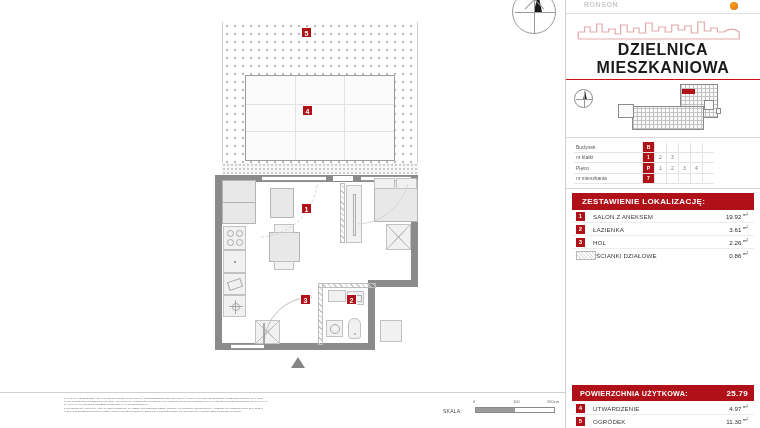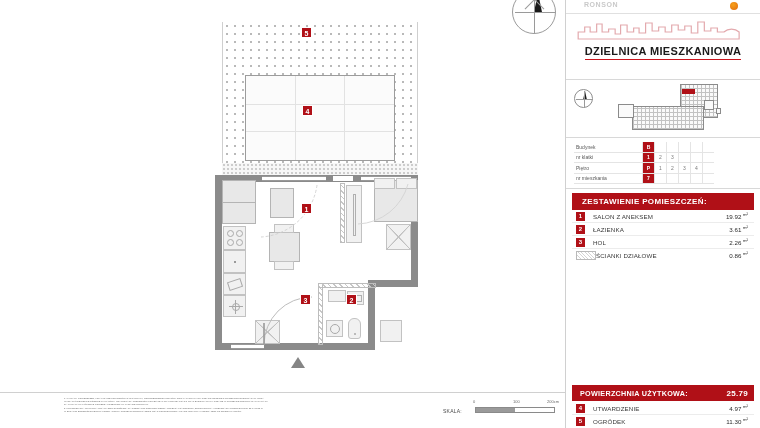--- a/index.html
+++ b/index.html
@@ -102,21 +102,21 @@
   .tb-sec { border-bottom: 1px solid #d8d8d8; }
 
   .tb-logo-top { height: 14px; position: relative; border-bottom: 1px solid #e0e0e0; }
   .logo-word { position: absolute; left: 18px; top: 1px; font-size: 7px; font-weight: bold;
                color: #c9c9c9; letter-spacing: .08em; }
   .logo-dot { position: absolute; right: 22px; top: 2px; width: 8px; height: 8px;
               border-radius: 50%; background: radial-gradient(circle at 40% 35%, #f7a11a, #e06a10); }
 
   .tb-brand { padding: 4px 0 7px; text-align: center; position: relative; height: 66px; }
   .skyline { height: 20px; margin: 2px 10px 1px; position: relative; }
-  .brand-sub { font-size: 11px; font-weight: bold; letter-spacing: .035em; color: #1a1a1a;
+  .brand-sub { font-size: 16px; font-weight: bold; letter-spacing: .035em; color: #1a1a1a;
                border-bottom: 1.5px solid #c9141d; display: inline-block; padding-bottom: 2px; }
   .brand-main { font-size: 17px; font-weight: bold; color: #c9141d; letter-spacing: .02em;
                 margin-top: 4px; }
 
   .tb-site { height: 58px; position: relative; }
   .mini-compass { position: absolute; left: 8px; top: 9px; width: 19px; height: 19px;
                   border: 1px solid #8e8e8e; border-radius: 50%; }
   .mini-compass-n { position: absolute; left: 8px; top: 1px; width: 0; height: 0;
                     border-left: 2px solid transparent; border-right: 2px solid transparent;
                     border-bottom: 9px solid #1a1a1a; }
@@ -382,21 +382,21 @@
           <div class="cell blank">.</div>
           <div class="cell blank">.</div>
           <div class="cell blank">.</div>
           <div class="cell blank">.</div>
           <div class="cell blank">.</div>
         </div>
       </div>
     </div>
 
     <div>
-      <div class="rooms-header">ZESTAWIENIE POMIESZCZEŃ:</div>
+      <div class="rooms-header">ZESTAWIENIE LOKALIZACJĘ:</div>
       <div class="rooms-list">
         <div class="roomrow">
           <div class="rnum">1</div>
           <div class="rname">SALON Z ANEKSEM</div>
           <div class="rarea"><span>19.92</span> <sup>m²</sup></div>
         </div>
         <div class="roomrow">
           <div class="rnum">2</div>
           <div class="rname">ŁAZIENKA</div>
           <div class="rarea"><span>3.61</span> <sup>m²</sup></div>

